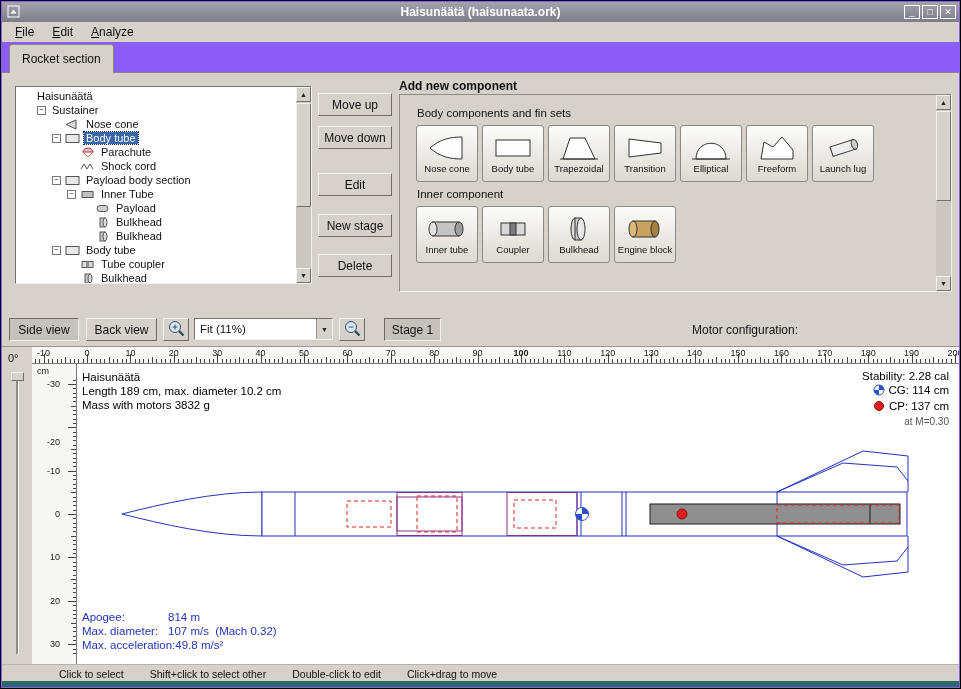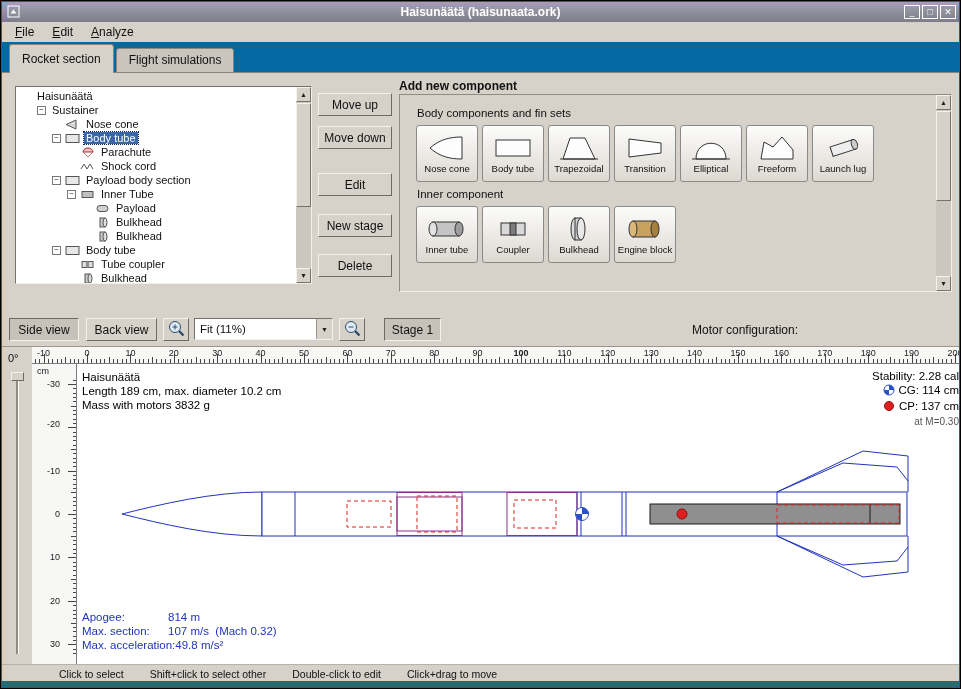--- a/index.html
+++ b/index.html
@@ -1,19 +1,19 @@
 <!DOCTYPE html>
 <html style="--c-selection_blue: #3a67a8; --c-rocket_outline_blue: #2233bb; --c-component_magenta: #883388; --c-cp_red: #e02020; --c-cg_blue: #2a50c8; --c-flight_text_blue: #2233bb; --c-window_bg: #d6d2ca; --c-bottom_edge_teal: #2c6a6a;"><head>
 <meta charset="utf-8">
 <style>
   * { margin:0; padding:0; box-sizing:border-box; }
   html,body { background:#555; }
   body { font-family:"Liberation Sans","DejaVu Sans",sans-serif; font-size:11px; color:#111; }
 
-  .window { position:relative; width:961px; height:689px; background:#0369a1;
+  .window { position:relative; width:961px; height:689px; background:#8b5cf6;
             border:1px solid #000; overflow:hidden; }
 
   
   .titlebar { position:absolute; left:1px; right:1px; top:1px; height:20px;
               background:linear-gradient(180deg,#a3a3b0,#7d7d8a);
               display:flex; align-items:center; }
   .win-icon { position:absolute; left:5px; top:3px; width:13px; height:13px; }
   .title-text { flex:1; text-align:center; color:#fff; font-weight:bold; font-size:12px; }
   .win-btns { position:absolute; right:3px; top:3px; display:flex; gap:2px; }
   .win-btn { width:16px; height:14px; border:1px solid #fff; color:#fff; font-size:9px;
@@ -104,21 +104,21 @@
   .vruler { position:absolute; left:30px; top:17px; width:45px; bottom:0; background:#f7f7f6;
             border-right:1px solid #7a7a7a; overflow:hidden; }
   .vunit { position:absolute; left:5px; top:2px; font-size:9px; color:#222; }
   .vticks { position:absolute; inset:0; }
   .vticks i { position:absolute; right:0; height:1px; background:#444; }
   .vticks b { position:absolute; right:16px; transform:translateY(-50%);
               font-weight:normal; font-size:9px; color:#222; }
   .canvas { position:absolute; left:75px; top:17px; right:0; bottom:0; background:#fff; overflow:hidden; }
   .rocket { position:absolute; left:0; top:0; }
   .rocket-info { position:absolute; left:5px; top:6px; font-size:11.5px; line-height:14px; color:#000; }
-  .stability-info { position:absolute; right:0; top:5px; text-align:right;
+  .stability-info { position:absolute; right:10px; top:5px; text-align:right;
                     font-size:11.5px; line-height:14px; color:#000; }
   .stability-info .ic { display:inline-block; vertical-align:-2px; margin-right:4px; }
   .stability-info .mach { font-size:10px; color:#555; }
   .flight-stats { position:absolute; left:5px; bottom:12px; color:#2233bb;
                   font-size:11.5px; line-height:14px; }
   .fs-label { display:inline-block; min-width:86px; }
   .fs-value { white-space:pre; }
 
   
   .statusbar { position:absolute; left:1px; right:1px; top:663px; height:19px; background:#d6d2ca;
@@ -149,23 +149,20 @@
 
   <div class="menubar">
       <div class="menu-item"><u>F</u>ile</div>
       <div class="menu-item"><u>E</u>dit</div>
       <div class="menu-item"><u>A</u>nalyze</div>
     </div>
 
   <div class="tabrow">
     <div class="tab active">
       <span>Rocket section</span>
-    </div>
-    <div class="tab">
-      <span>Flight simulations</span>
     </div>
   </div>
 
   <div class="topsection">
 
     <div class="treepanel">
       <div class="treerows">
           <div class="tree-row" style="padding-left: 6px;">
             <span class="expander blank"></span>
             <span class="tree-label">Haisunäätä</span>
@@ -712,21 +709,21 @@
           <i style="top:24.1px;width:3px"></i>
           <i style="top:28.5px;width:3px"></i>
           <i style="top:32.8px;width:3px"></i>
           <i style="top:37.2px;width:3px"></i>
           <i style="top:41.5px;width:5px"></i>
           <i style="top:45.8px;width:3px"></i>
           <i style="top:50.2px;width:3px"></i>
           <i style="top:54.5px;width:3px"></i>
           <i style="top:58.9px;width:3px"></i>
           <i style="top:63.2px;width:8px"></i>
-          <b style="top:60px">-20</b>
+          <b style="top:78px">-20</b>
           <i style="top:67.5px;width:3px"></i>
           <i style="top:71.9px;width:3px"></i>
           <i style="top:76.2px;width:3px"></i>
           <i style="top:80.6px;width:3px"></i>
           <i style="top:84.9px;width:5px"></i>
           <i style="top:89.2px;width:3px"></i>
           <i style="top:93.6px;width:3px"></i>
           <i style="top:97.9px;width:3px"></i>
           <i style="top:102.3px;width:3px"></i>
           <i style="top:106.6px;width:8px"></i>
@@ -837,21 +834,21 @@
           <span class="ic">
             <svg width="12" height="12">
                 <circle cx="6" cy="6" r="4.5" fill="#e02020" stroke="#901010"></circle>
               </svg>
           </span><span>CP: 137 cm</span>
         </div>
         <div class="mach">at M=0.30</div>
       </div>
       <div class="flight-stats">
           <div class="fs-row"><span class="fs-label">Apogee:</span><span class="fs-value">814 m</span></div>
-          <div class="fs-row"><span class="fs-label">Max. section:</span><span class="fs-value">107 m/s  (Mach 0.32)</span></div>
+          <div class="fs-row"><span class="fs-label">Max. diameter:</span><span class="fs-value">107 m/s  (Mach 0.32)</span></div>
           <div class="fs-row"><span class="fs-label">Max. acceleration:</span><span class="fs-value">49.8 m/s²</span></div>
         </div>
     </div>
   </div>
 
   <div class="statusbar">
       <span class="status-item">Click to select</span>
       <span class="status-item">Shift+click to select other</span>
       <span class="status-item">Double-click to edit</span>
       <span class="status-item">Click+drag to move</span>

